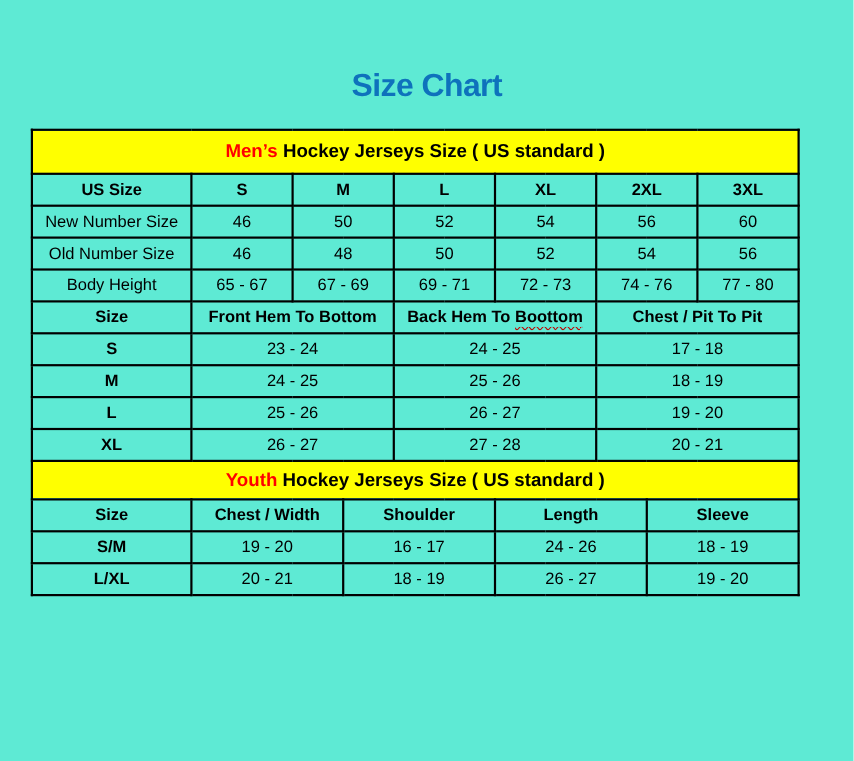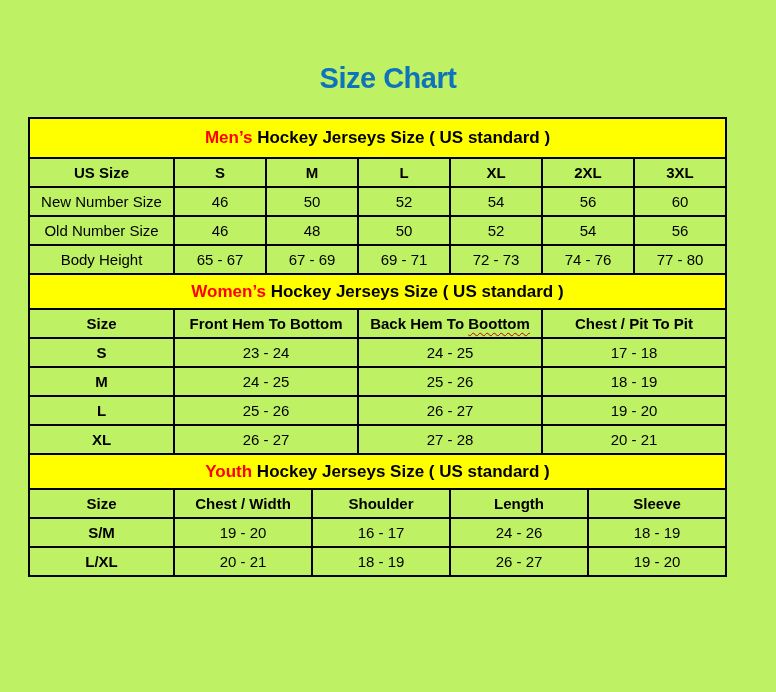--- a/index.html
+++ b/index.html
@@ -4,21 +4,21 @@
 <style>
   html, body {
     margin: 0;
     padding: 0;
     background: #ffffff;
     font-family: "Liberation Sans", sans-serif;
   }
   .page {
     width: 776px;
     height: 692px;
-    background: #bef264;
+    background: #5eead4;
     overflow: hidden;
     box-sizing: border-box;
   }
   .title {
     margin: 0;
     padding-top: 62px;
     padding-bottom: 22px;
     text-align: center;
     color: #0e72bc;
     font-size: 29px;
@@ -122,23 +122,20 @@
     <tr class="data-row">
       <td class="rowlabel">Body Height</td>
       <td colspan="2">65 - 67</td>
       <td colspan="2">67 - 69</td>
       <td colspan="2">69 - 71</td>
       <td colspan="2">72 - 73</td>
       <td colspan="2">74 - 76</td>
       <td colspan="2">77 - 80</td>
     </tr>
 
-    <tr class="band-row band-sub">
-      <td colspan="13"><span class="accent-red">Women’s</span><span> Hockey Jerseys Size ( US standard )</span></td>
-    </tr>
     <tr class="header-row">
       <th>Size</th>
       <th colspan="4">Front Hem To Bottom</th>
       <th colspan="4"><span>Back Hem To </span><span class="misspell">Boottom</span></th>
       <th colspan="4">Chest / Pit To Pit</th>
     </tr>
     <tr class="data-row">
       <td class="rowlabel-bold">S</td>
       <td colspan="4">23 - 24</td>
       <td colspan="4">24 - 25</td>

